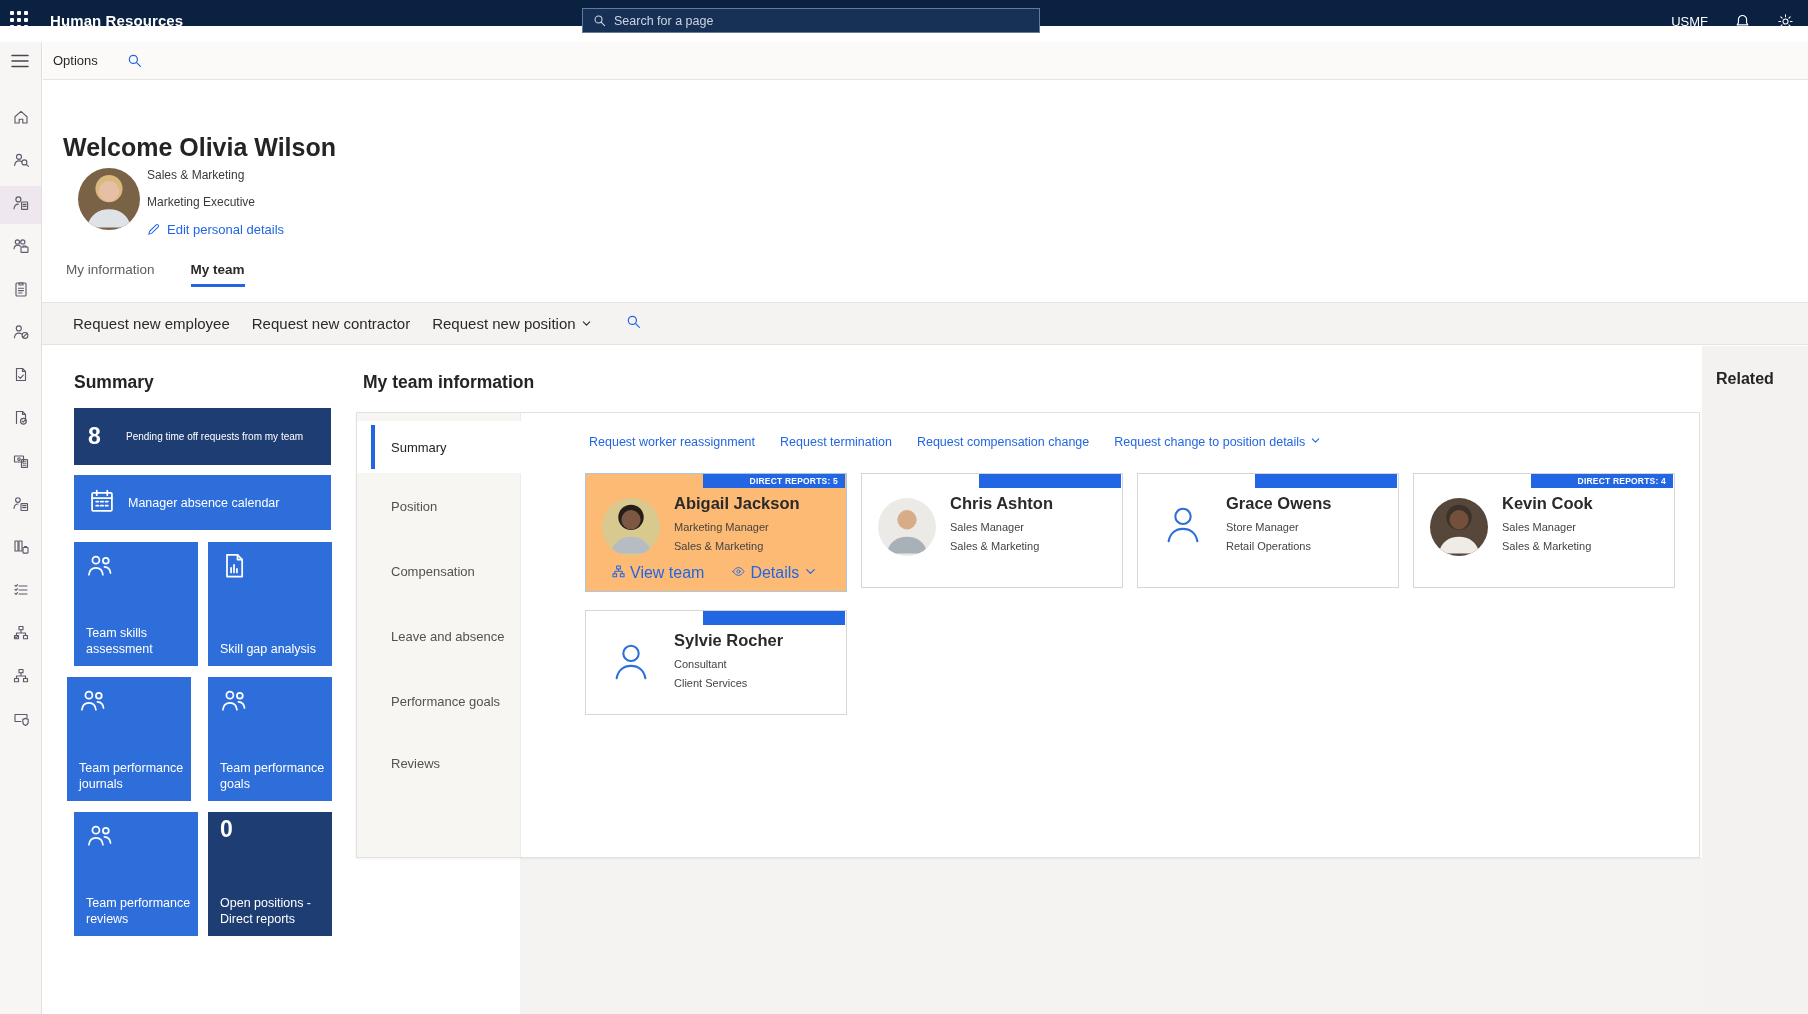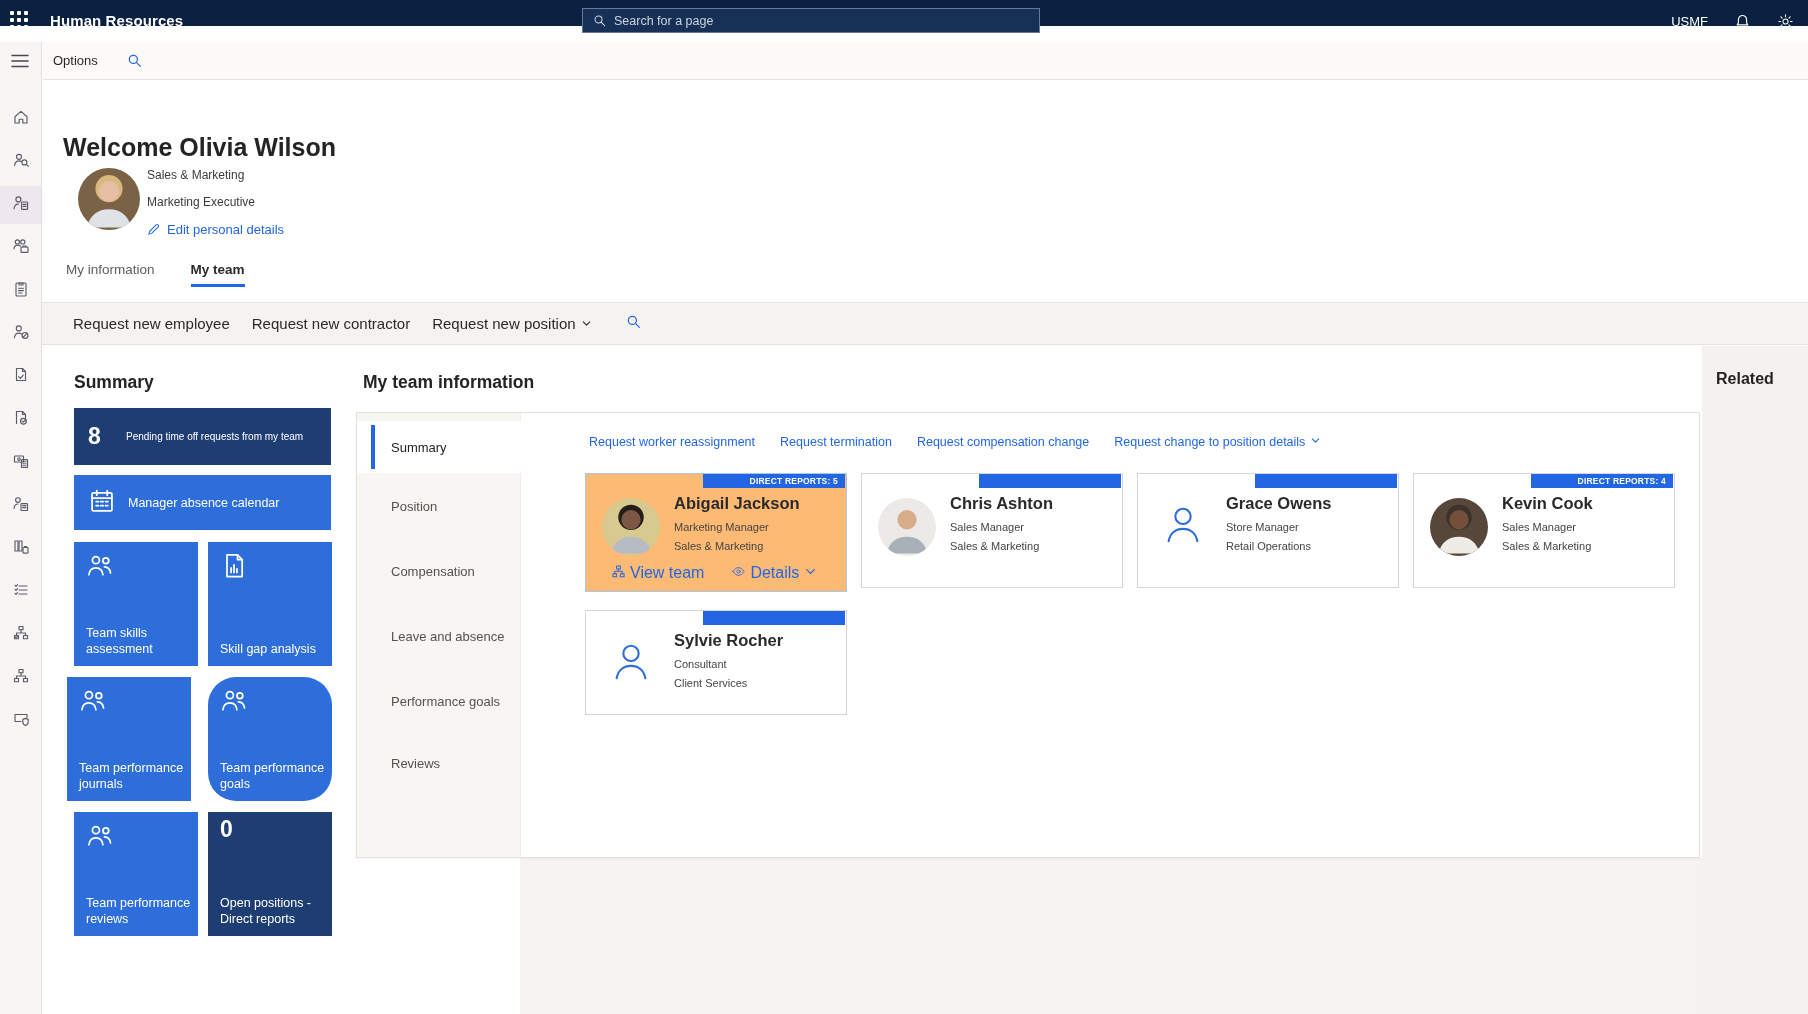--- a/index.html
+++ b/index.html
@@ -364,21 +364,21 @@
     </div>
     <div class="tile sq blue" style="left: 67px; top: 677px;">
       <span class="tile-icon"><svg viewBox="0 0 24 24">
           <circle cx="8.5" cy="7" r="3"></circle>
           <path d="M2.5 19.5c.4-4 2.7-6 6-6s5.6 2 6 6"></path>
           <circle cx="17" cy="7.5" r="2.5"></circle>
           <path d="M15.8 12.7c2.9.2 4.9 2 5.2 5.3"></path>
         </svg></span>
       <span class="tile-label">Team performance journals</span>
     </div>
-    <div class="tile sq blue" style="left: 208px; top: 677px; border-radius: 28px;">
+    <div class="tile sq blue" style="left: 208px; top: 677px;">
       <span class="tile-icon"><svg viewBox="0 0 24 24">
           <circle cx="8.5" cy="7" r="3"></circle>
           <path d="M2.5 19.5c.4-4 2.7-6 6-6s5.6 2 6 6"></path>
           <circle cx="17" cy="7.5" r="2.5"></circle>
           <path d="M15.8 12.7c2.9.2 4.9 2 5.2 5.3"></path>
         </svg></span>
       <span class="tile-label">Team performance goals</span>
     </div>
     <div class="tile sq blue" style="left: 74px; top: 812px;">
       <span class="tile-icon"><svg viewBox="0 0 24 24">

